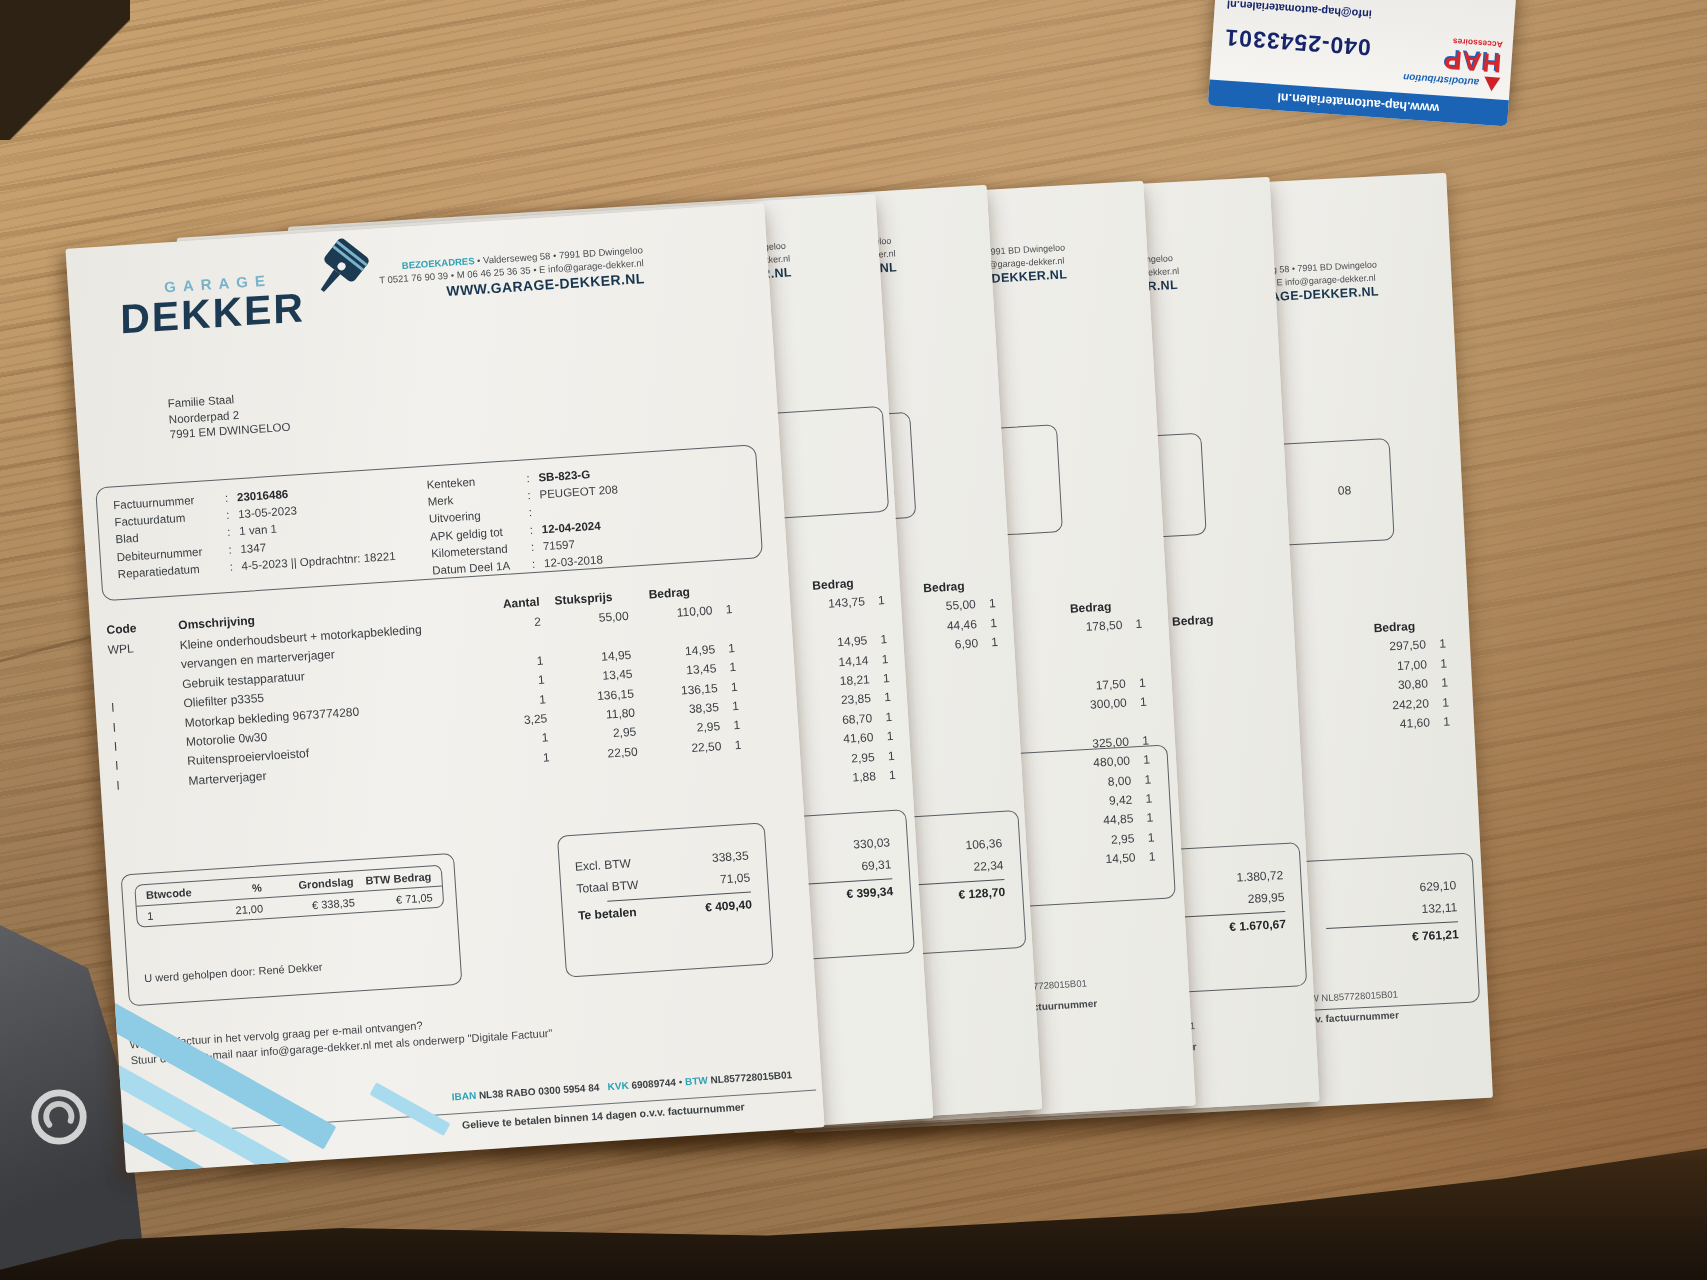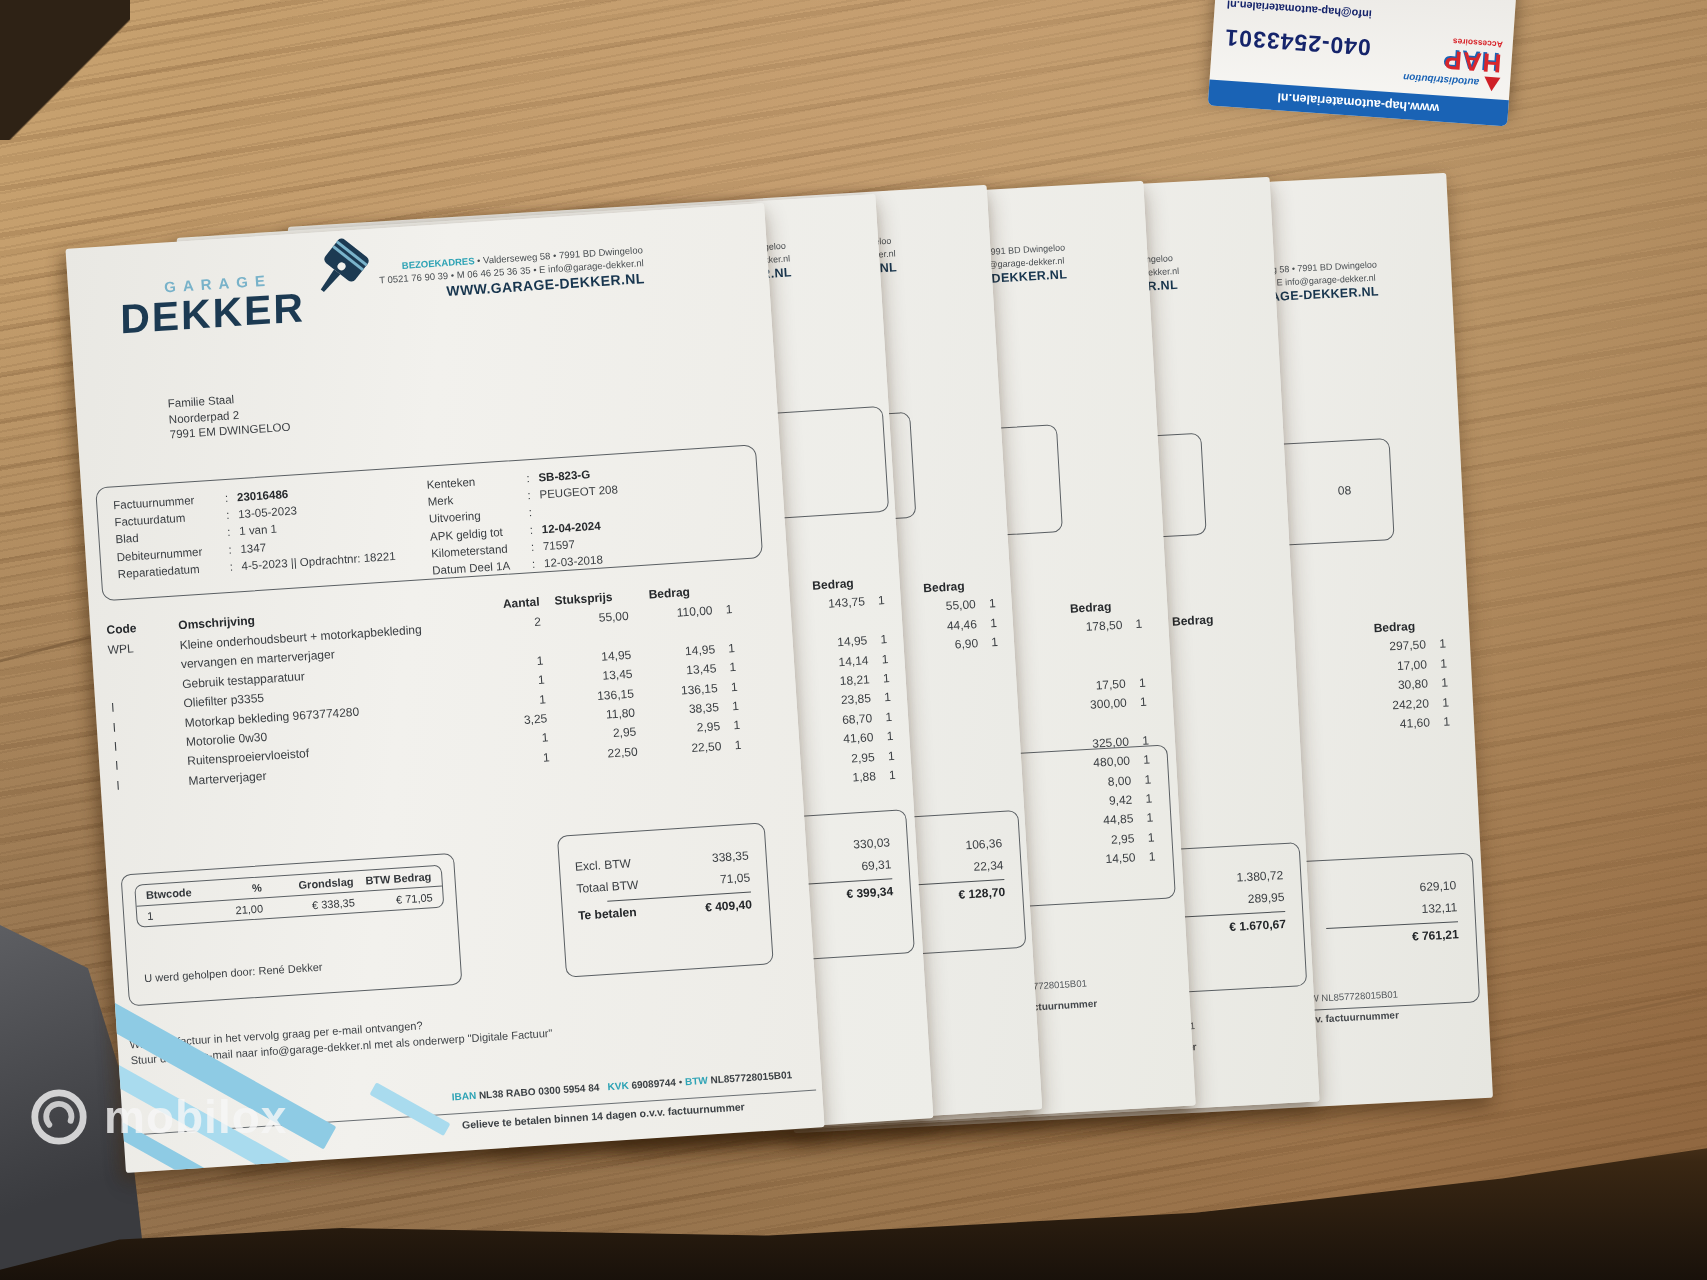--- a/index.html
+++ b/index.html
@@ -604,15 +604,14 @@
     </div>
     <div class="card-phone">040-2543301</div>
     <div class="card-email">info@hap-automaterialen.nl</div>
   </div>
 
   <div class="wm">
     <svg width="62" height="62" viewBox="0 0 64 64">
       <circle cx="32" cy="32" r="25" fill="none" stroke="rgba(246,246,246,.8)" stroke-width="7"></circle>
       <path d="M22 40 a 13 13 0 1 1 22 -4" fill="none" stroke="rgba(246,246,246,.75)" stroke-width="6" stroke-linecap="round"></path>
     </svg>
-    <span class="wm-text">mobilox</span>
   </div>
 </div>
 
 </body></html>

